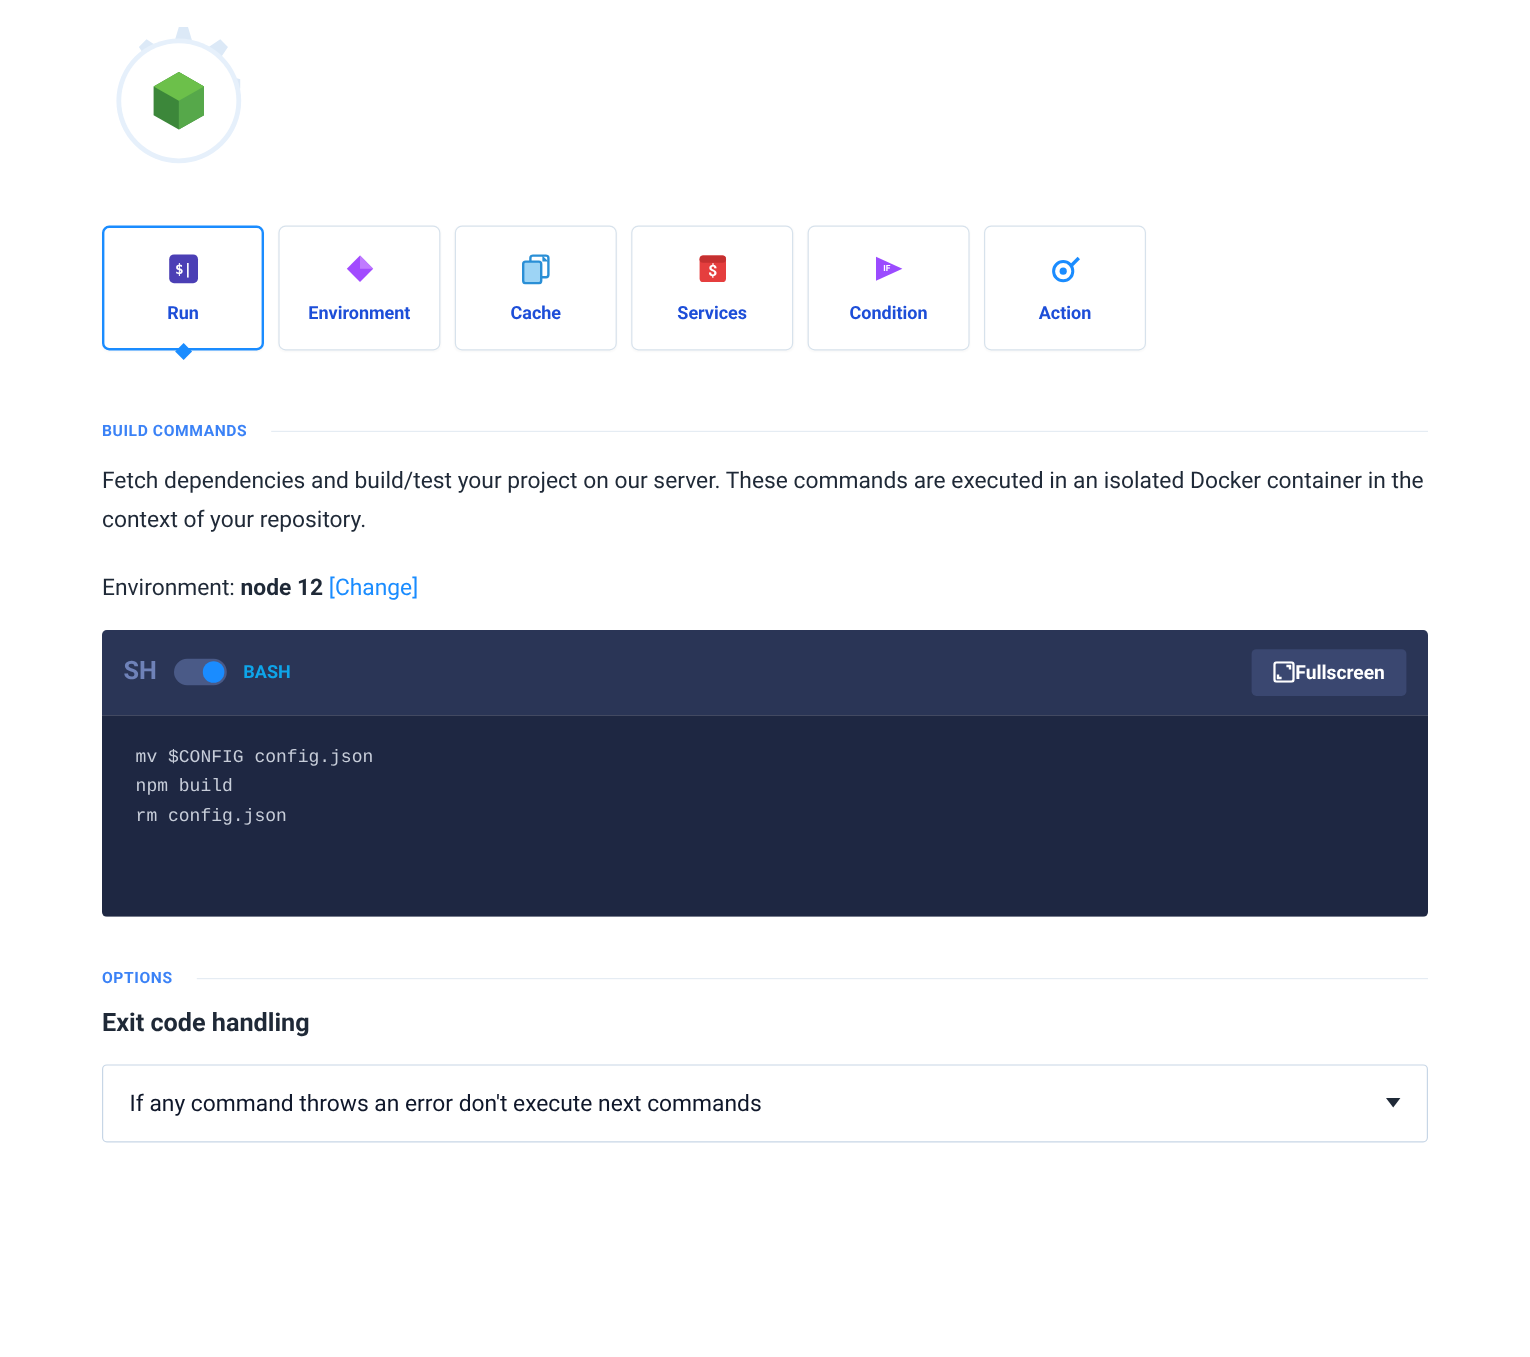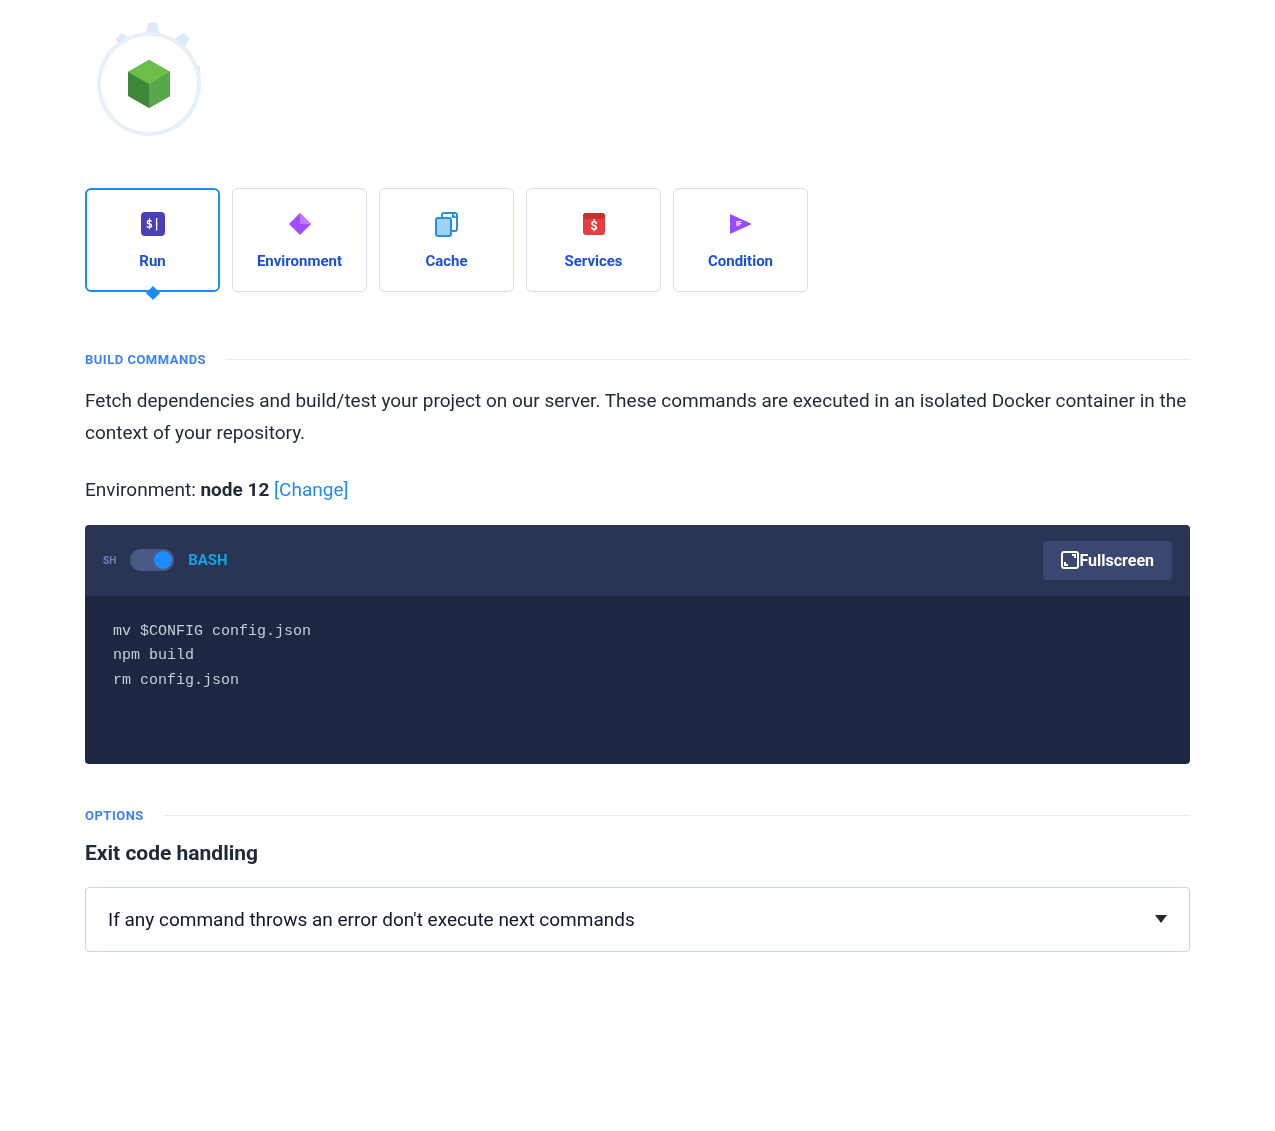--- a/index.html
+++ b/index.html
@@ -113,21 +113,21 @@
     align-items: center;
     justify-content: space-between;
     padding: 16px 18px;
     color: #fff;
   }
   .shell-switch {
     display: flex;
     align-items: center;
     gap: 14px;
   }
-  .sh-label { color: #6f82b8; font-weight:700; font-size:10px; }
+  .sh-label { color: #6f82b8; font-weight:700; font-size:21px; }
   .bash-label { color: #0ea5e9; font-weight:700; font-size:15px; }
   .toggle {
     width: 44px; height: 22px;
     background: #4a5a87;
     border-radius: 11px;
     position: relative;
     cursor:pointer;
   }
   .toggle .knob {
     position:absolute;
@@ -238,20 +238,30 @@
   </div>
   <div class="tab">
     <div class="tab-icon">
       <svg width="28" height="26" viewBox="0 0 28 26">
           <polygon points="3,3 25,13 3,23" fill="#9b4bff"></polygon>
           <text x="9" y="15" font-size="7" font-weight="700" fill="#fff">IF</text>
         </svg>
     </div>
     <span class="tab-label">Condition</span>
   </div>
+  <div class="tab">
+    <div class="tab-icon">
+      <svg width="28" height="28" viewBox="0 0 28 28">
+          <circle cx="12" cy="16" r="8" fill="none" stroke="#1a8cff" stroke-width="2.5"></circle>
+          <circle cx="12" cy="16" r="3" fill="#1a8cff"></circle>
+          <path d="M18 10 l6 -6 l2 2 l-6 6 z" fill="#1a8cff"></path>
+        </svg>
+    </div>
+    <span class="tab-label">Action</span>
+  </div>
 </div>
 
 <div class="section-label">
   <span>BUILD COMMANDS</span>
   <span class="line"></span>
 </div>
 
 <p class="desc">Fetch dependencies and build/test your project on our server. These commands are executed in an isolated Docker container in the context of your repository.</p>
 
 <div class="env-line">

